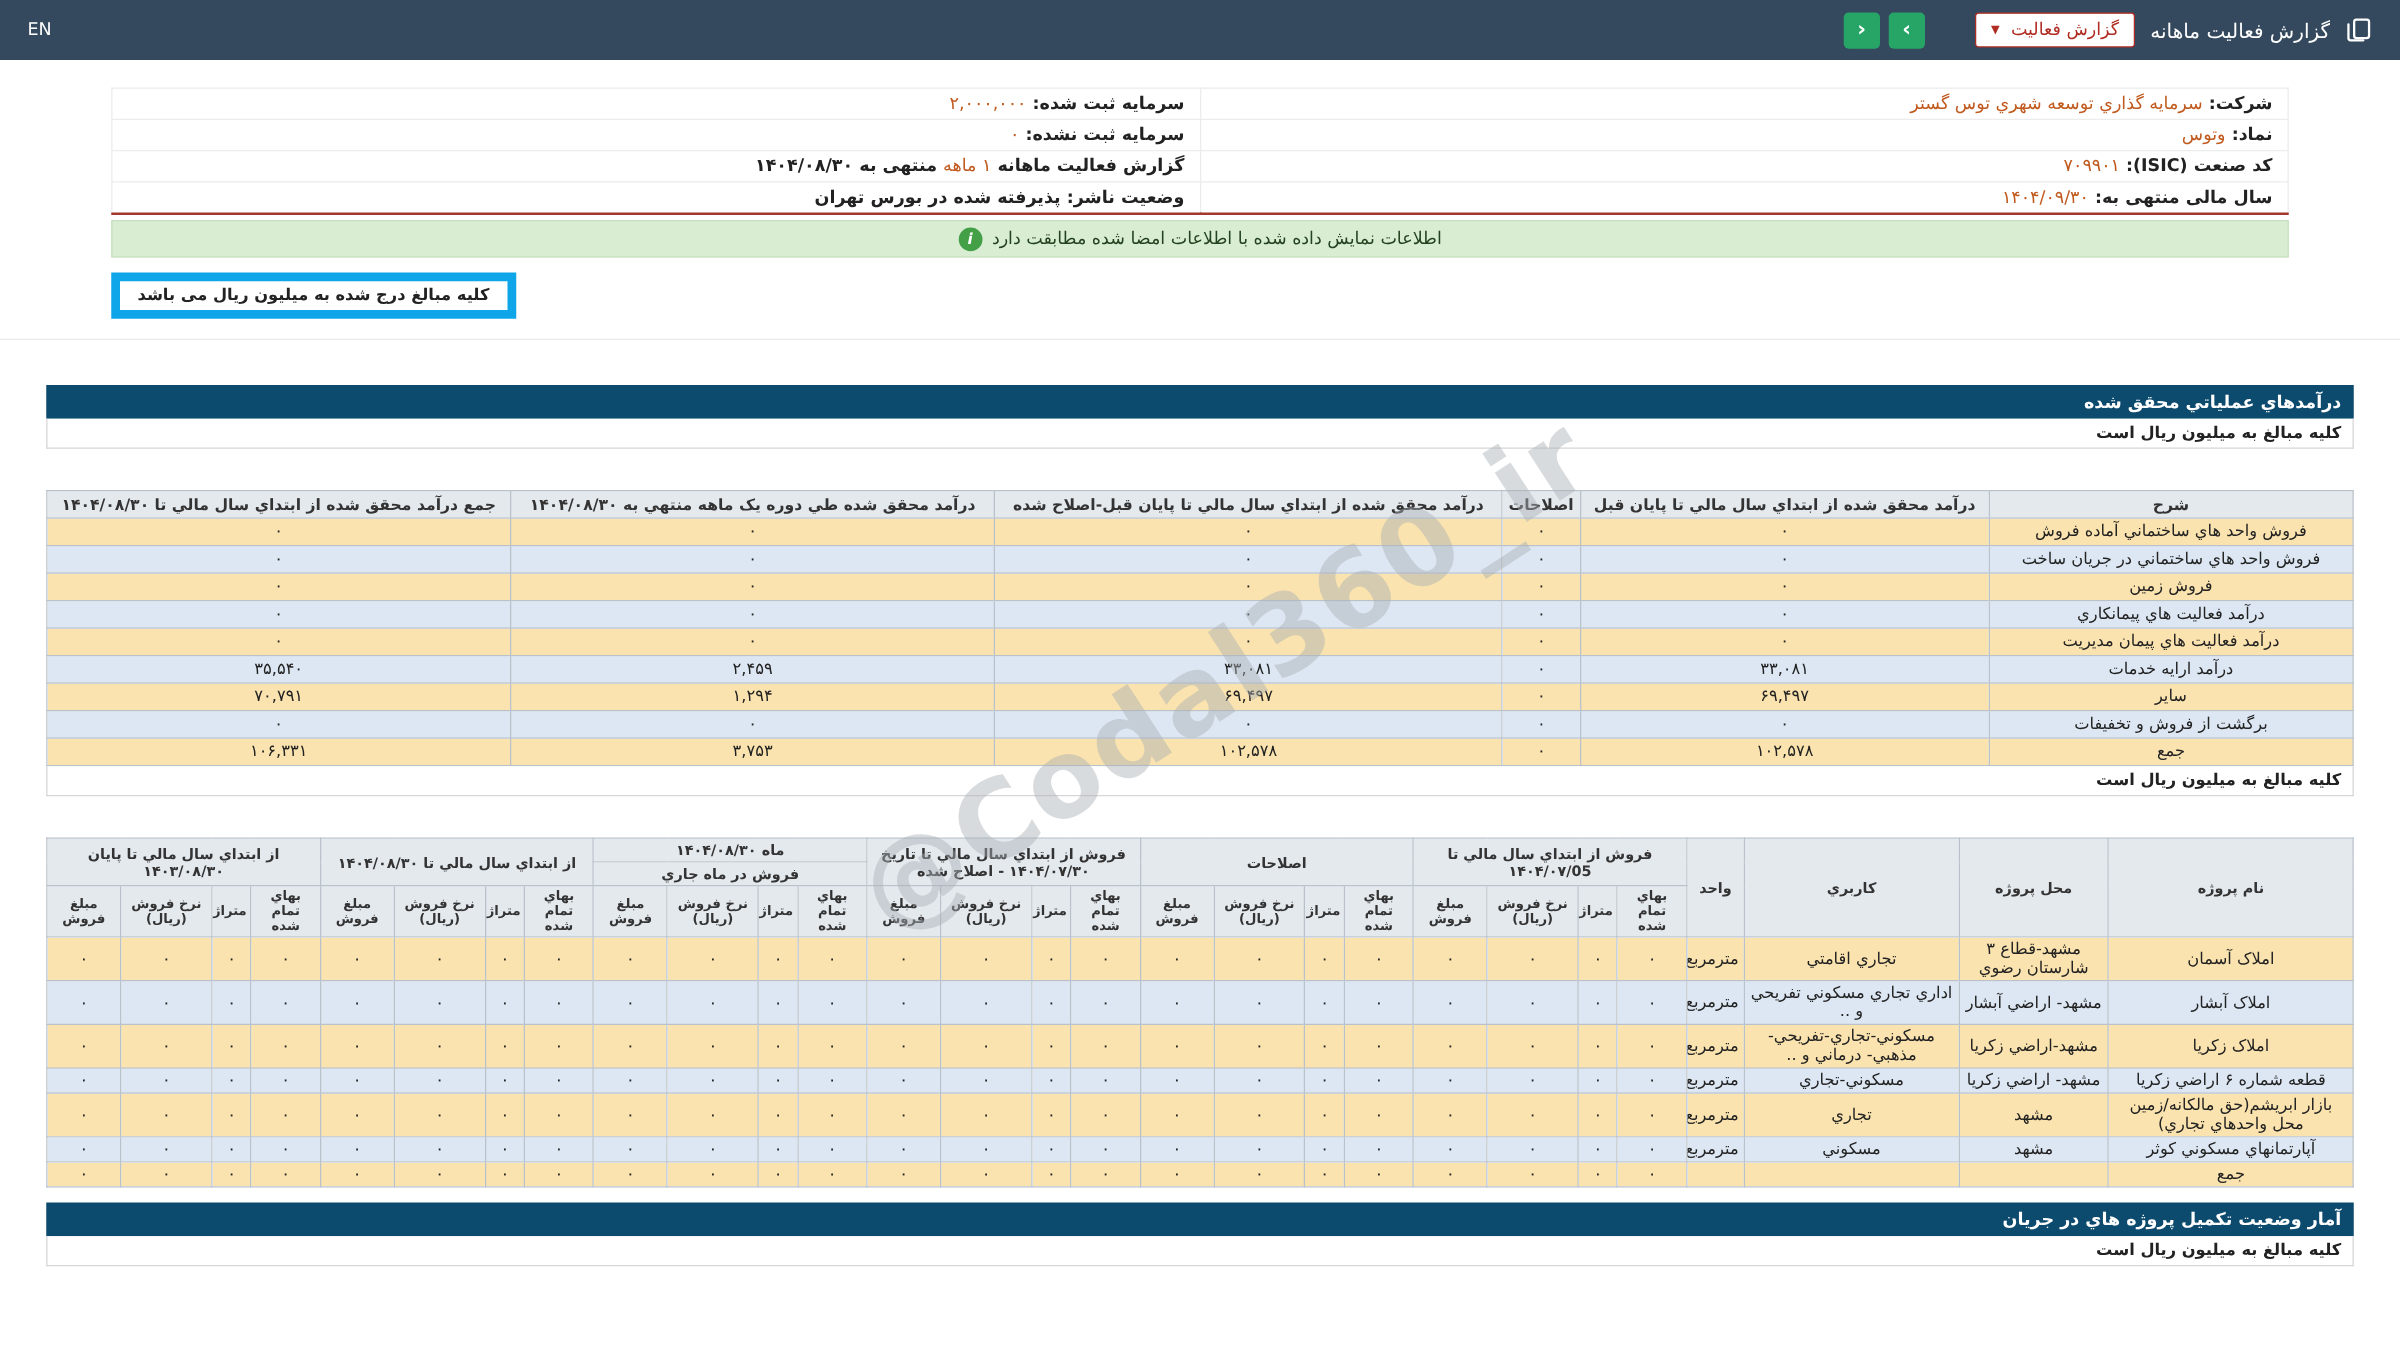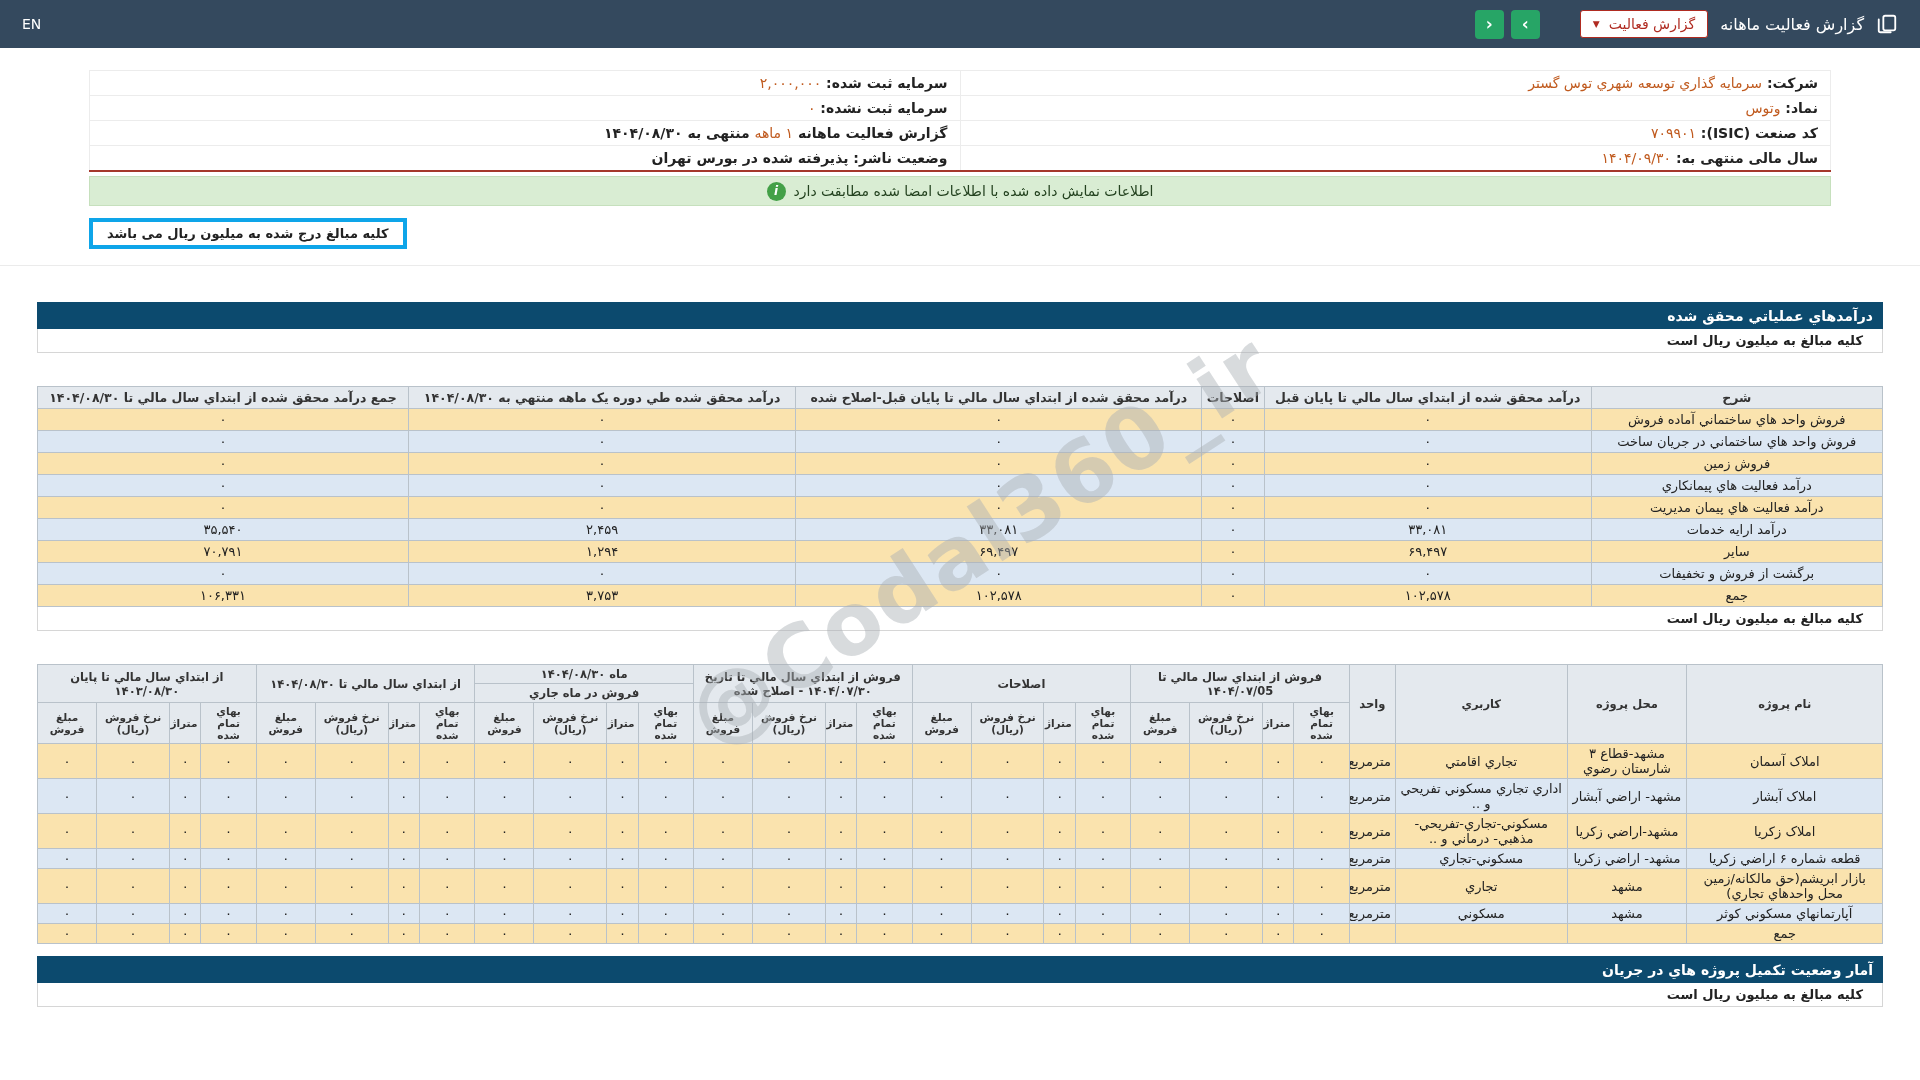--- a/index.html
+++ b/index.html
@@ -22,30 +22,30 @@
   
   .info-wrap { width:1742px; margin:22px auto 0; }
   .info-table { width:100%; border-collapse:collapse; border:1px solid #e0e0e0; border-bottom:2px solid #a5382c; font-size:14px; table-layout:fixed; }
   .info-table td { border:1px solid #ececec; padding:4px 12px; height:25px; width:50%; white-space:nowrap; overflow:hidden; }
   .lbl { font-weight:bold; color:#222; }
   .val { color:#c05a1e; }
   .signed-bar { margin-top:4px; background:#d9edd3; border:1px solid #c6e0bd; height:30px; display:flex; align-items:center; justify-content:center; gap:8px; font-size:14px; color:#23421f; }
   .info-icon { width:19px; height:19px; border-radius:50%; background:#43a047; color:#fff; font-size:12px; font-weight:bold; font-style:italic;
                display:flex; align-items:center; justify-content:center; flex:0 0 auto; }
   .note-row { text-align:left; margin-top:12px; }
-  .amounts-note { display:inline-block; border:4px solid #0ea5e9; background:#fff; padding:4px 14px; font-size:13px; font-weight:bold; }
+  .amounts-note { display:inline-block; border:7px solid #0ea5e9; background:#fff; padding:4px 14px; font-size:13px; font-weight:bold; }
   .page-divider { border-bottom:1px solid #ebebeb; margin-top:16px; }
 
   
   .main { margin:0 37px; }
   .section-bar { background:#0c4a6e; color:#fff; font-weight:bold; font-size:14px; padding:0 10px; height:27px; display:flex; align-items:center; }
   .sec1 { margin-top:36px; }
   .sec2 { margin-top:14px; }
   .sec3 { margin-top:12px; }
-  .unit-bar { border:1px solid #d6d6d6; border-top:none; font-weight:bold; font-size:13px; padding:0 19px; height:24px; display:flex; align-items:center; background:#fff; }
+  .unit-bar { border:1px solid #d6d6d6; border-top:none; font-weight:bold; font-size:13px; padding:0 9px; height:24px; display:flex; align-items:center; background:#fff; }
 
   table.grid { width:100%; border-collapse:collapse; table-layout:fixed; font-size:13px; }
   .grid th, .grid td { border:1px solid #b9c2ca; padding:3px 5px; text-align:center; overflow:hidden; vertical-align:middle; }
   .grid thead th { background:#e4e9ee; font-weight:bold; font-size:12.5px; color:#333;margin-top:28px; }
   .t1 { margin-top:33px; }
   .t2 { margin-top:33px; font-size:12.5px; }
   .t2 thead th { font-size:11.5px; padding:2px 3px; }
   .t2 thead tr.subcols th { font-size:10.5px; }
   .t2 td { padding:2px 4px; }
   .row-tan td { background:#fae3ae; }

